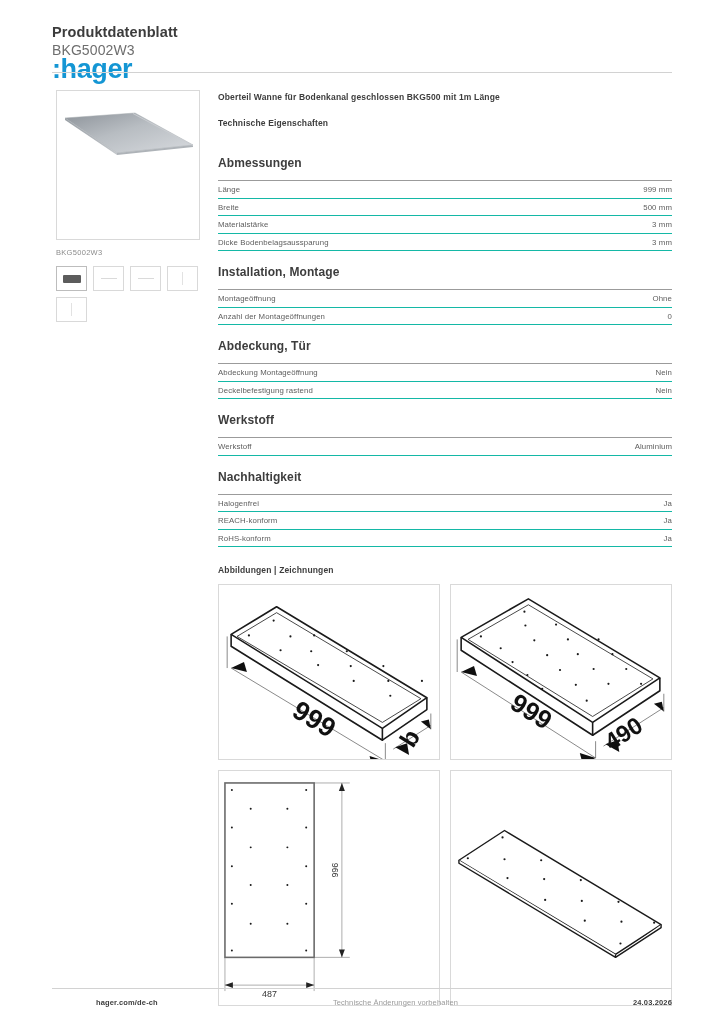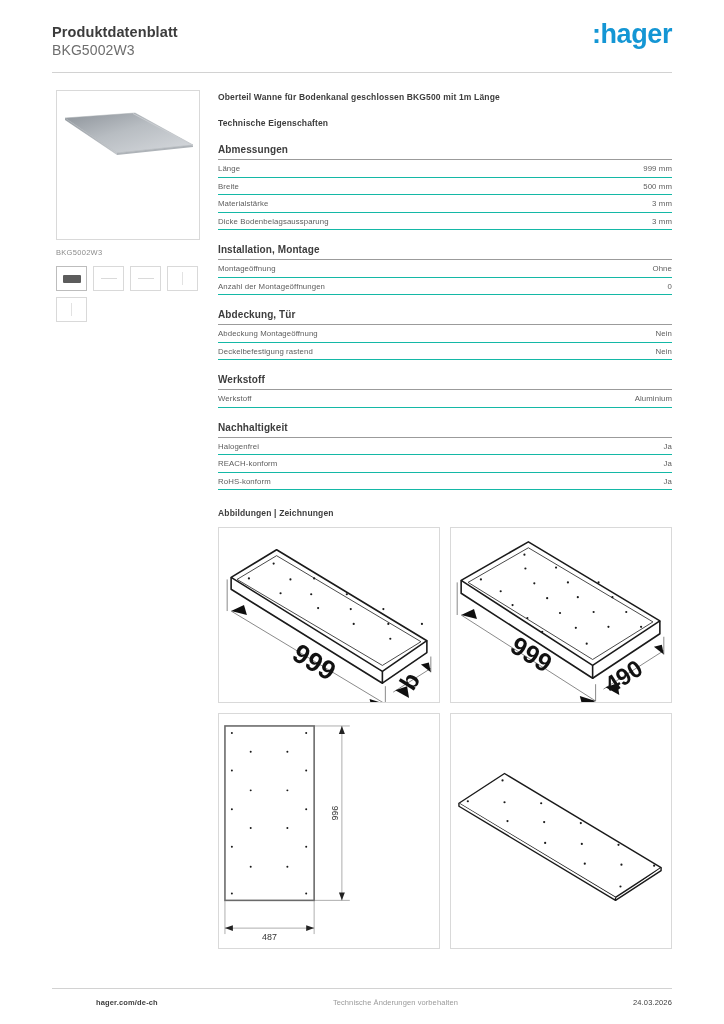--- a/index.html
+++ b/index.html
@@ -23,20 +23,21 @@
 
   
   .header {
     position: absolute;
     left: 52px;
     top: 24px;
     width: 620px;
     display: flex;
     align-items: flex-start;
     justify-content: space-between;
+    flex-direction: column;
   }
   .doc-title {
     font-size: 14.5px;
     font-weight: bold;
     color: #3c3c3c;
     line-height: 17px;
     letter-spacing: 0.1px;
   }
   .doc-subtitle {
     font-size: 14px;
@@ -125,29 +126,29 @@
     font-weight: bold;
     color: #3d3d3d;
     letter-spacing: 0.15px;
     margin-bottom: 16px;
   }
   .section-title {
     font-size: 8.5px;
     font-weight: bold;
     color: #3d3d3d;
     letter-spacing: 0.15px;
-    margin-bottom: 16px;
+    margin-bottom: 28px;
   }
   .spec-group { margin-bottom: 14px; }
   .group-head {
-    font-size: 10px;
+    font-size: 12px;
     font-weight: bold;
     color: #3d3d3d;
     letter-spacing: 0.1px;
-    padding-bottom: 4px;
+    padding-bottom: 10px;
     border-bottom: 1px solid #9b9b9b;
   }
   .spec-row {
     display: flex;
     justify-content: space-between;
     align-items: baseline;
     font-size: 7.8px;
     color: #5d5d5d;
     padding: 4px 0 3.5px 0;
     border-bottom: 1px solid #14b8a6;
@@ -191,21 +192,21 @@
     left: 52px;
     top: 998px;
     width: 620px;
     display: flex;
     align-items: center;
     justify-content: space-between;
     font-size: 7.5px;
   }
   .footer-left { font-weight: bold; color: #3d3d3d; letter-spacing: 0.15px; padding-left: 44px; }
   .footer-center { color: #9a9a9a; letter-spacing: 0.1px; }
-  .footer-right { font-weight: normal; color: #3d3d3d; letter-spacing: 0.15px; }
+  .footer-right { font-weight: bold; color: #3d3d3d; letter-spacing: 0.15px; }
 </style>
 </head>
 <body>
 
 <div class="page">
 
   <div class="header">
     <div>
       <div class="doc-title">Produktdatenblatt</div>
       <div class="doc-subtitle">BKG5002W3</div>

